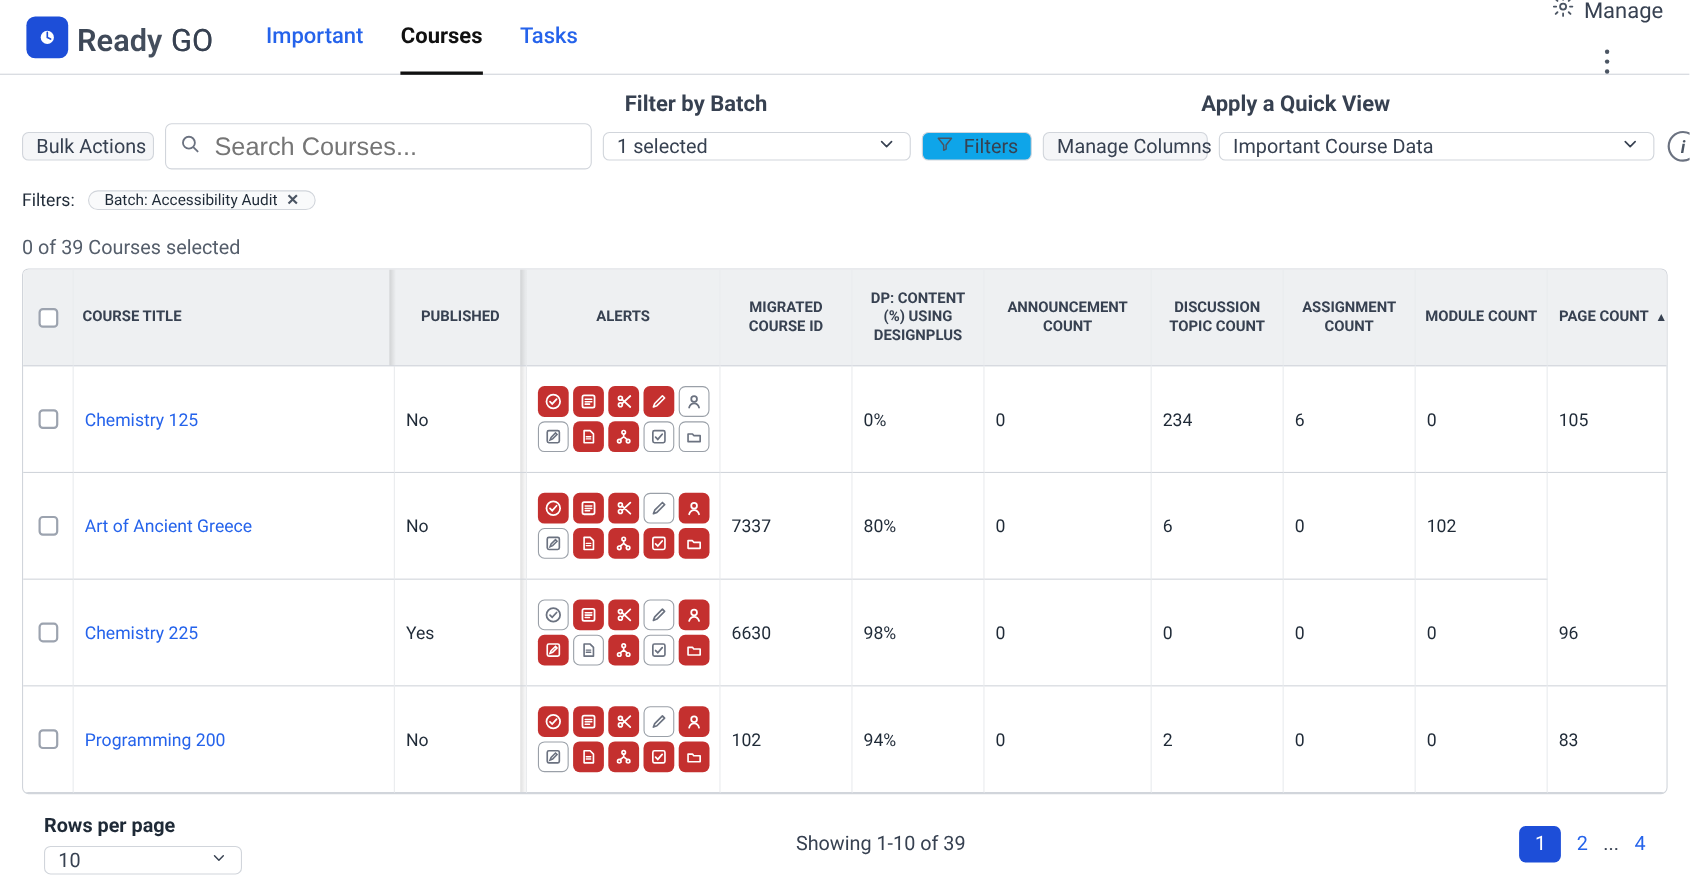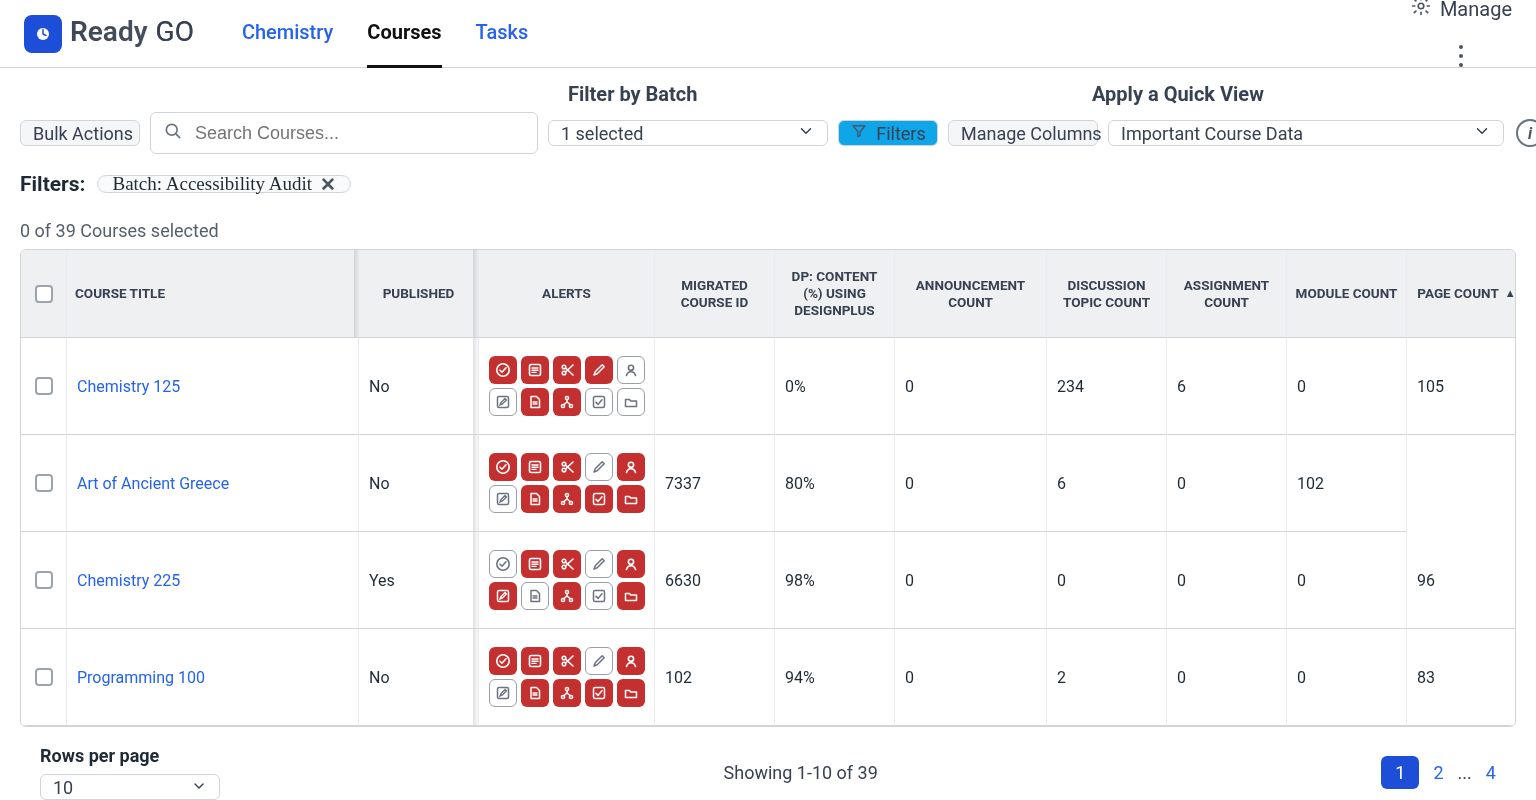--- a/index.html
+++ b/index.html
@@ -12,47 +12,47 @@
     --header-bg:#eef0f2;
     --red:#c4302f;
   }
   *{box-sizing:border-box;}
   html,body{margin:0;padding:0;font-family:-apple-system,BlinkMacSystemFont,"Segoe UI",Roboto,Helvetica,Arial,sans-serif;color:var(--text);font-size:16px;background:#fff;}
   body{width:1536px;}
 
   
   .topbar{display:flex;align-items:center;justify-content:space-between;height:68px;padding:0 24px;border-bottom:1px solid var(--border);}
   .topbar-left{display:flex;align-items:center;gap:28px;}
-  .logo{display:flex;align-items:flex-start;gap:8px;font-size:28px;font-weight:600;background:linear-gradient(90deg,#374151,#4b5563);-webkit-background-clip:text;background-clip:text;color:transparent;}
+  .logo{display:flex;align-items:flex-end;gap:8px;font-size:28px;font-weight:600;background:linear-gradient(90deg,#374151,#4b5563);-webkit-background-clip:text;background-clip:text;color:transparent;}
   .logo span.go{font-weight:400;color:#374151;}
   .logo-mark{width:38px;height:38px;border-radius:8px;background:#1d4ed8;position:relative;display:flex;align-items:center;justify-content:center;}
   .logo-mark svg{display:block;}
   .nav-tabs{display:flex;align-items:flex-end;gap:34px;font-size:20px;margin-left:20px;height:68px;}
   .nav-tab{display:flex;align-items:center;height:100%;color:var(--blue-link);font-weight:500;border-bottom:3px solid transparent;cursor:pointer;}
   .nav-tab.active{color:#111;font-weight:700;border-bottom-color:#111;}
   .topbar-right{display:flex;align-items:center;gap:18px;flex-direction:column;}
   .manage{display:flex;align-items:center;gap:8px;font-size:20px;color:#374151;cursor:pointer;}
   .kebab{width:22px;height:32px;display:flex;flex-direction:column;justify-content:center;gap:5px;align-items:center;cursor:pointer;}
   .kebab span{width:4px;height:4px;border-radius:50%;background:#4b5563;}
 
   
   .panel{padding:14px 20px 0;}
   .filter-headings{display:grid;grid-template-columns:520px 280px auto 160px 396px 30px;gap:28px;align-items:end;padding:0 0 6px;}
   .filter-heading{font-size:20px;font-weight:700;color:#374151;}
   .controls{display:grid;grid-template-columns:120px 388px 280px 100px 150px 396px 30px;gap:10px;align-items:center;}
   .btn{height:26px;border:1px solid var(--border);background:#f5f6f8;border-radius:6px;display:flex;align-items:center;padding:0 12px;font-size:18px;color:#374151;cursor:pointer;white-space:nowrap;}
   .input{height:42px;border:1px solid var(--border);border-radius:6px;display:flex;align-items:center;padding:0 12px;gap:10px;background:#fff;}
-  .input input{border:none;outline:none;flex:1;font-size:18px;color:#0369a1;background:transparent;}
+  .input input{border:none;outline:none;flex:1;font-size:23px;color:#0369a1;background:transparent;}
   .select{justify-content:space-between;background:#fff;}
   .icon-btn{justify-content:center;gap:8px;background:#0ea5e9;}
   .info-circle{width:28px;height:28px;border:2px solid #6b7280;border-radius:50%;display:flex;align-items:center;justify-content:center;font-style:italic;font-weight:700;color:#4b5563;font-size:16px;cursor:pointer;margin-left:auto;}
 
   .filters-row{display:flex;align-items:center;gap:12px;margin-top:18px;}
-  .filters-label{font-weight:700;font-size:21px;}
-  .chip{display:flex;align-items:center;gap:8px;height:18px;border:1px solid var(--border);border-radius:18px;padding:0 14px;font-size:19px;background:#f9fafb;font-family:Liberation Serif, serif;}
+  .filters-label{font-weight:400;font-size:16px;}
+  .chip{display:flex;align-items:center;gap:8px;height:18px;border:1px solid var(--border);border-radius:18px;padding:0 14px;font-size:14px;background:#f9fafb;}
   .chip .x{font-weight:600;color:#4b5563;cursor:pointer;}
 
   .sel-count{margin-top:24px;font-size:18px;color:#555e6b;}
 
   
   .table-wrap{margin-top:8px;border:1px solid var(--border);border-radius:6px;overflow:hidden;}
   .grid{display:grid;grid-template-columns:46px 292px 120px 176px 120px 120px 152px 120px 120px 120px 120px 16px;}
   .hdr{background:var(--header-bg);}
   .cell{border-bottom:1px solid var(--border);border-right:1px solid #e9ebee;padding:18px 10px;display:flex;align-items:center;font-size:16px;}
   .hdr .cell{text-transform:uppercase;font-weight:700;font-size:13.5px;color:#374151;text-align:center;justify-content:center;padding:16px 8px;line-height:1.25;height:88px;}
@@ -140,21 +140,21 @@
       <div class="logo-mark">
         <svg viewBox="0 0 24 24" width="18" height="18">
             <circle cx="12" cy="12" r="8" fill="#fff"></circle>
             <path d="M12 6v6l4 2" stroke="#1d4ed8" stroke-width="2" fill="none" stroke-linecap="round"></path>
           </svg>
       </div>
       <span>Ready</span>
         <span class="go">GO</span>
     </div>
     <div class="nav-tabs" id="nav-tabs">
-        <div class="nav-tab">Chemistry</div>
+        <div class="nav-tab">Important</div>
         <div class="nav-tab active">Courses</div>
         <div class="nav-tab">Tasks</div>
       </div>
   </div>
   <div class="topbar-right">
     <div class="manage">
       <span>
         <svg viewBox="0 0 24 24" width="22" height="22" fill="none" stroke="#4b5563" stroke-width="1.8">
             <circle cx="12" cy="12" r="3"></circle>
             <path d="M12 2.8v2.4M12 18.8v2.4M4.7 4.7l1.7 1.7M17.6 17.6l1.7 1.7M2.8 12h2.4M18.8 12h2.4M4.7 19.3l1.7-1.7M17.6 6.4l1.7-1.7" stroke-linecap="round"></path>
@@ -458,21 +458,21 @@
           <div class="cell num">0</div>
           <div class="cell num">0</div>
           <div class="cell num">0</div>
           <div class="cell num">96</div>
         </div>
         <div class="grid">
           <div class="cell checkbox">
             <div class="cb"></div>
           </div>
           <div class="cell ">
-            <span class="title-link">Programming 100</span>
+            <span class="title-link">Programming 200</span>
           </div>
           <div class="cell sticky-shadow">No</div>
           <div class="cell center">
             <div class="alerts">
               <div class="ai red">
                 <svg viewBox="0 0 16 16">
                   <use href="#g-check"></use>
                 </svg>
               </div>
               <div class="ai red">

